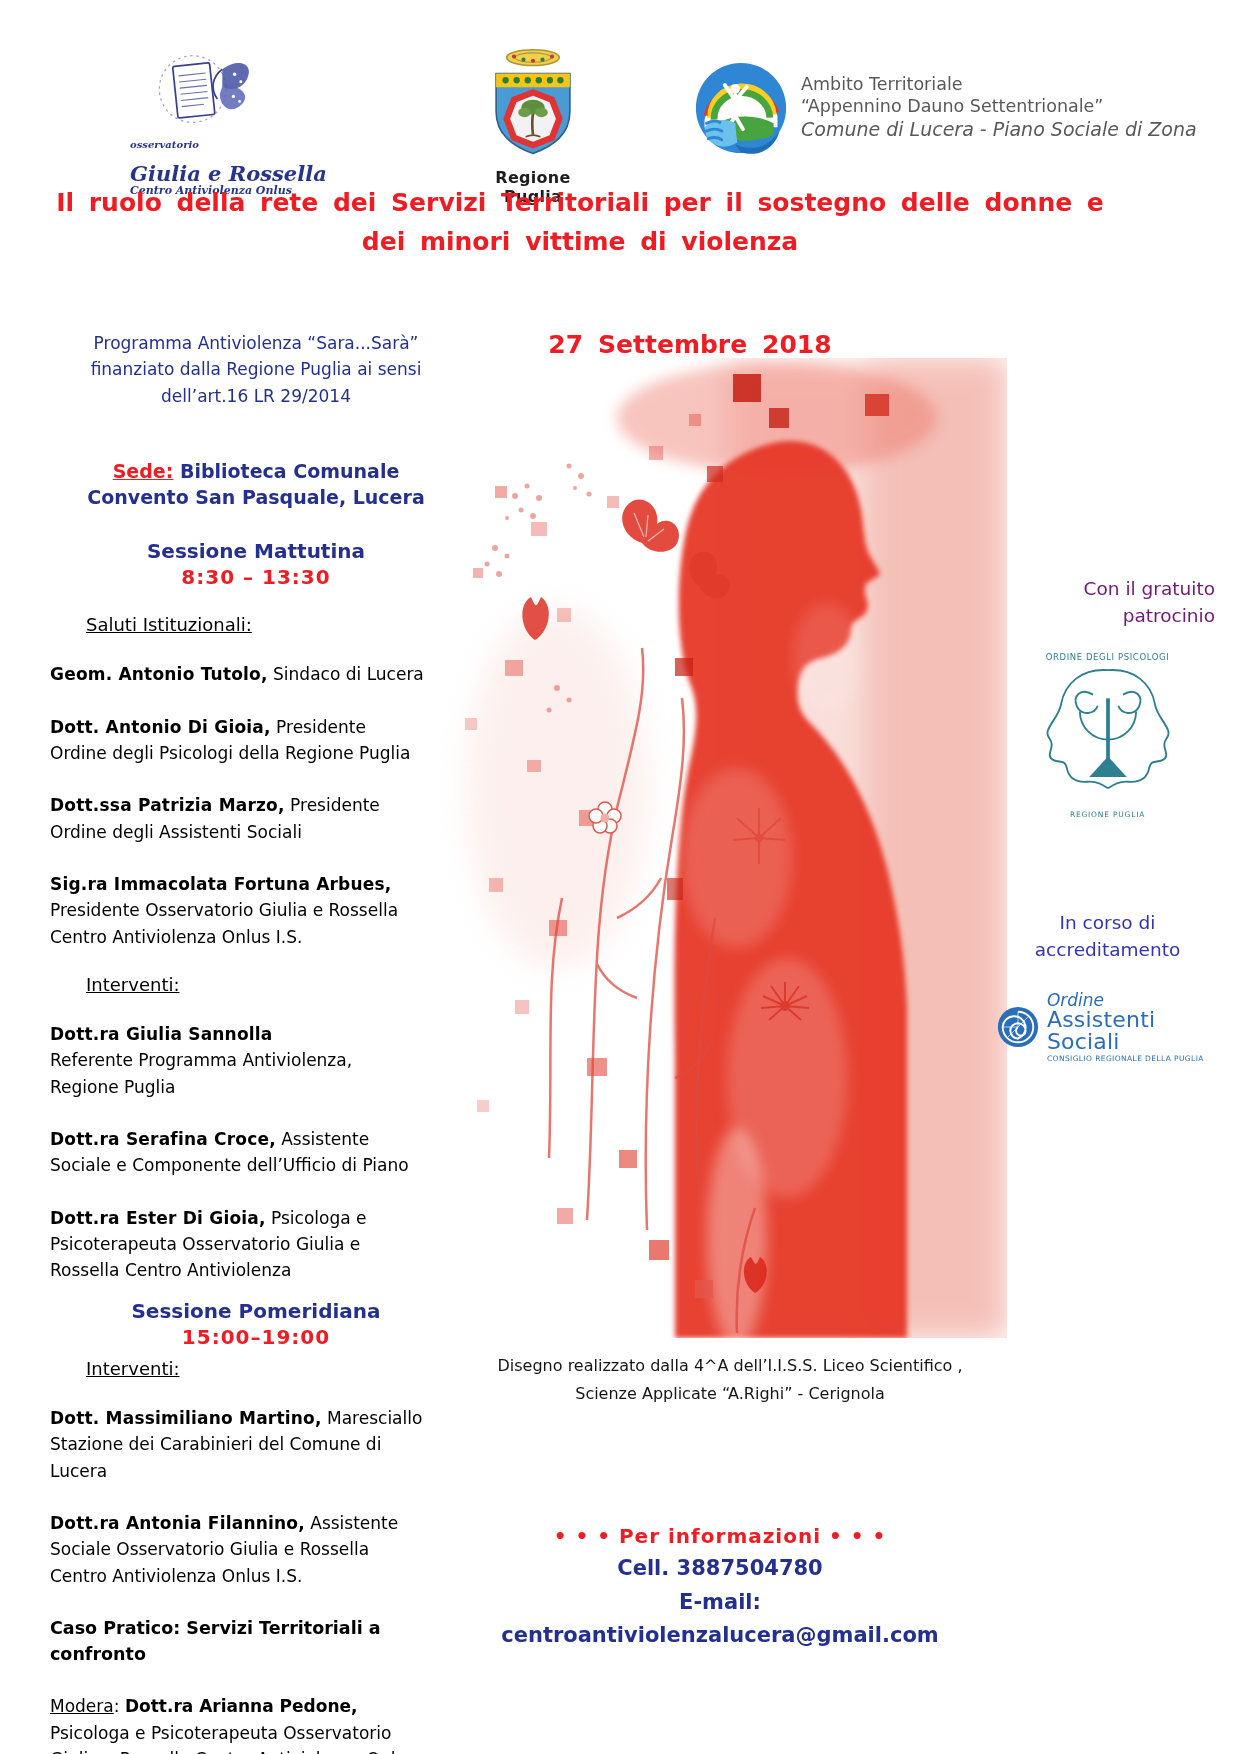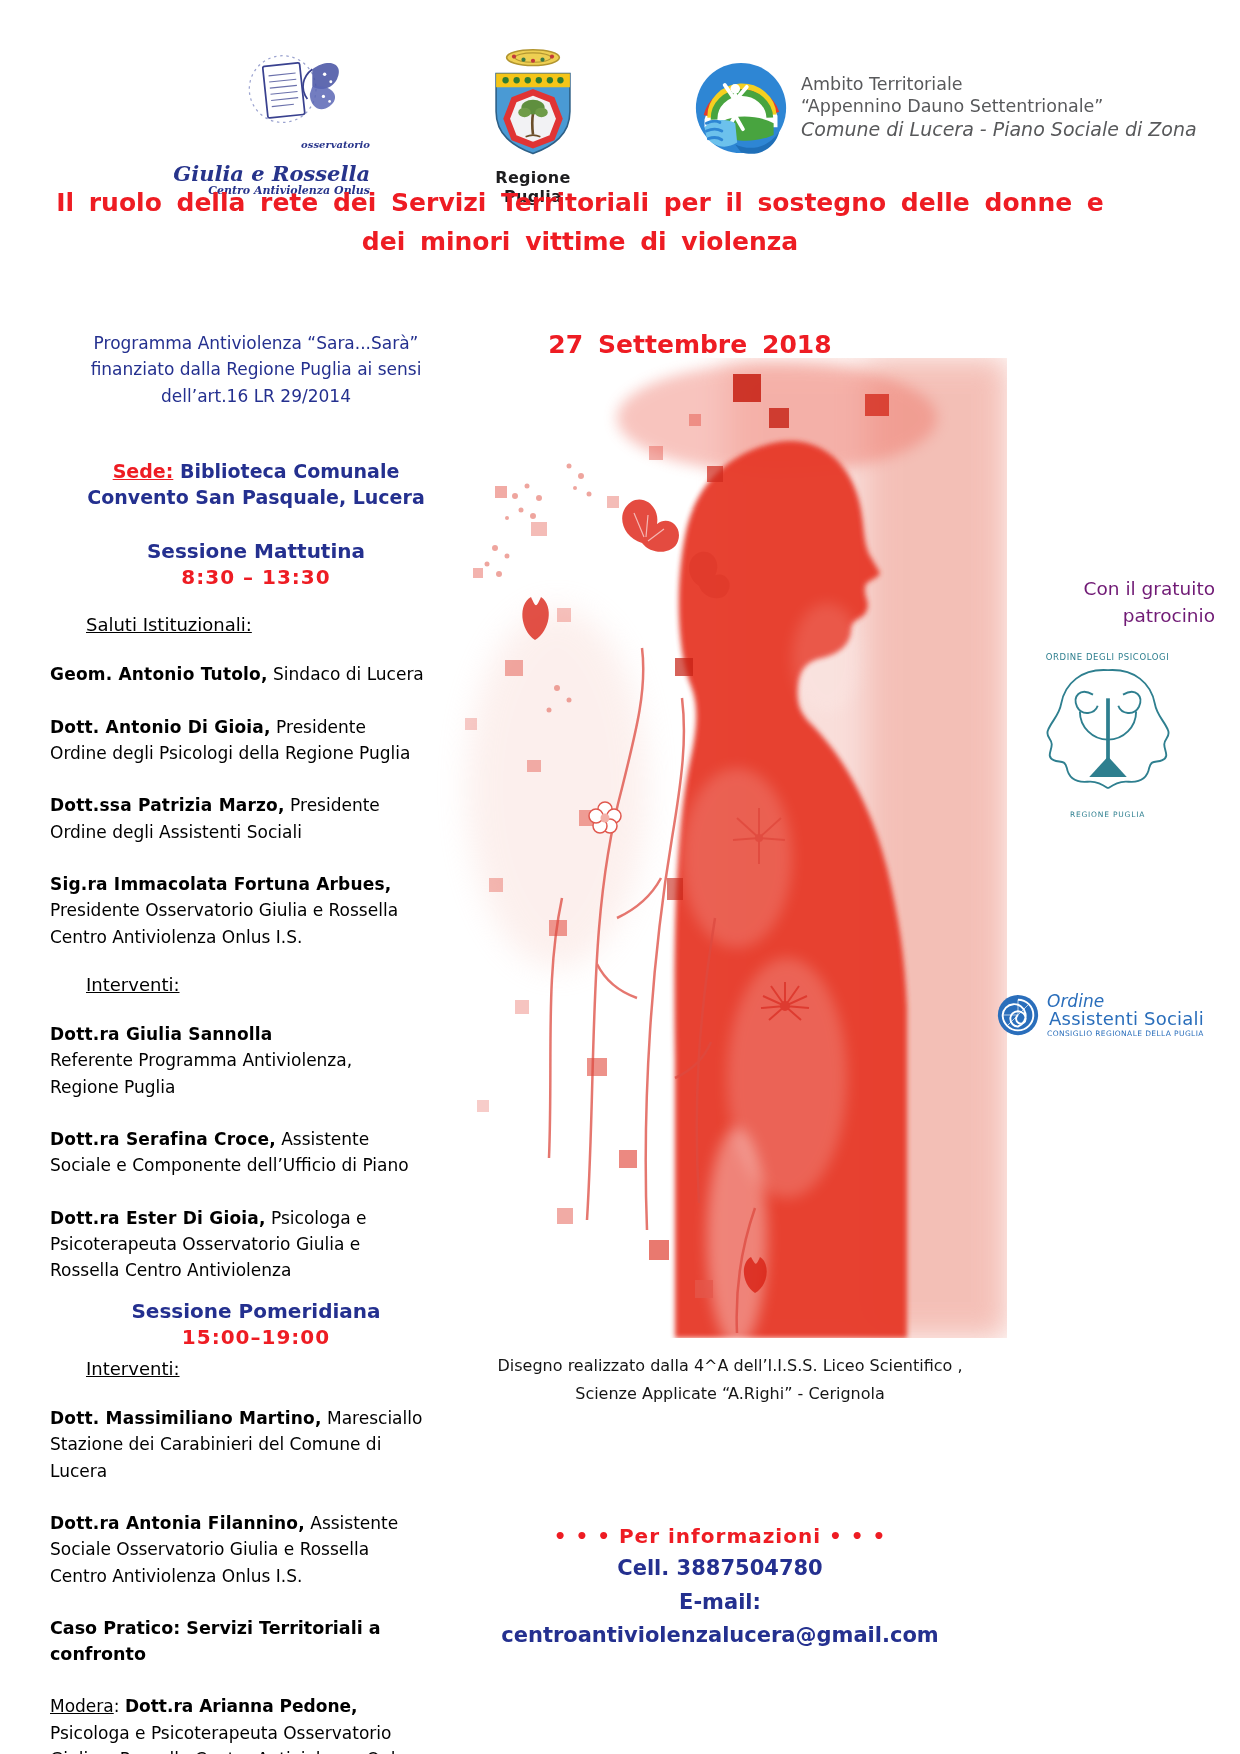--- a/index.html
+++ b/index.html
@@ -2,21 +2,21 @@
 <html><head>
 <meta charset="utf-8">
 <style>
   html,body{margin:0;padding:0;background:#888;}
   .page{position:relative;width:1240px;height:1754px;margin:0 auto;background:#ffffff;
         font-family:"DejaVu Sans",sans-serif;overflow:hidden;}
   .abs{position:absolute;}
   .pre{white-space:pre-line;}
 
   
-  .logo-left{left:130px;top:52px;width:240px;text-align:right;color:#27348b;}
+  .logo-left{left:130px;top:52px;width:240px;text-align:left;color:#27348b;}
   .gr-script{font-family:"DejaVu Serif",serif;font-style:italic;font-weight:bold;line-height:1.05;}
   .gr-small{font-size:10px;}
   .gr-name{font-size:21px;margin-top:12px;}
   .gr-sub{font-size:11px;}
   .logo-center{left:468px;top:46px;width:130px;text-align:center;}
   .rp-label{margin-top:2px;font-weight:bold;font-size:16px;color:#1d1d1f;letter-spacing:.3px;}
   .logo-right{left:693px;top:60px;display:flex;align-items:center;gap:12px;}
   .at-text{color:#58595b;line-height:1.25;}
   .at-l1,.at-l2{font-size:17.5px;}
   .at-l3{font-size:19px;font-style:italic;}
@@ -53,21 +53,21 @@
   .patrocinio{left:1000px;top:576px;width:215px;text-align:right;color:#701a75;
               font-size:18.5px;line-height:1.45;}
   .psico{left:1000px;top:652px;width:215px;text-align:center;color:#2e7f8f;}
   .psico-top{font-size:8.5px;letter-spacing:.6px;}
   .psico-bottom{font-size:7.5px;letter-spacing:.8px;margin-top:2px;}
   .accred{left:1000px;top:910px;width:215px;text-align:center;color:#3434b4;
           font-size:18.5px;line-height:1.45;}
   .cnoas{left:995px;top:992px;width:240px;display:flex;align-items:center;gap:6px;color:#2a6ebb;}
   .cnoas-text{text-align:left;line-height:1.0;}
   .cnoas-l1{font-style:italic;font-size:17px;}
-  .cnoas-l2{font-size:18px;letter-spacing:.2px;text-align:right;}
+  .cnoas-l2{font-size:22px;letter-spacing:.2px;}
   .cnoas-l3{font-size:7.5px;letter-spacing:.4px;margin-top:2px;}
 
   
   .info{left:430px;top:1520px;width:580px;text-align:center;}
   .info-head{color:#ee1c23;font-weight:bold;font-size:20px;line-height:1.6;letter-spacing:1px;}
   .info-line{color:#24308f;font-weight:bold;font-size:21px;line-height:1.6;}
 </style>
 </head>
 <body>
 
@@ -362,20 +362,22 @@
         <path d="M50 52 A 30 30 0 1 0 110 52"></path>
         <path d="M64 34 C 50 26 42 36 47 47 C 52 57 66 55 69 46"></path>
         <path d="M96 34 C 110 26 118 36 113 47 C 108 57 94 55 91 46"></path>
         <line x1="80" y1="38" x2="80" y2="112" stroke-width="4"></line>
       </g>
       <path d="M60 122 L 80 100 L 100 122 Z" fill="#2e7f8f"></path>
     </svg>
     <div class="psico-bottom">REGIONE PUGLIA</div>
   </div>
 
+  <div class="abs accred pre">In corso di
+accreditamento</div>
 
   <div class="abs cnoas">
     <svg width="46" height="46" viewBox="0 0 48 48">
       <circle cx="24" cy="24" r="21" fill="#2a6ebb"></circle>
       <path d="M24 8 A16 16 0 1 1 8 24 A12 12 0 1 1 24 36 A8 8 0 1 1 32 28 A5 5 0 1 1 24 24" fill="none" stroke="#ffffff" stroke-width="2"></path>
       <path d="M24 8 L24 24 M8 24 L24 24 M13 35 L24 24 M35 13 L24 24" stroke="#ffffff" stroke-width="1" opacity="0.7"></path>
     </svg>
     <div class="cnoas-text">
       <div class="cnoas-l1">Ordine</div>
       <div class="cnoas-l2">Assistenti Sociali</div>

